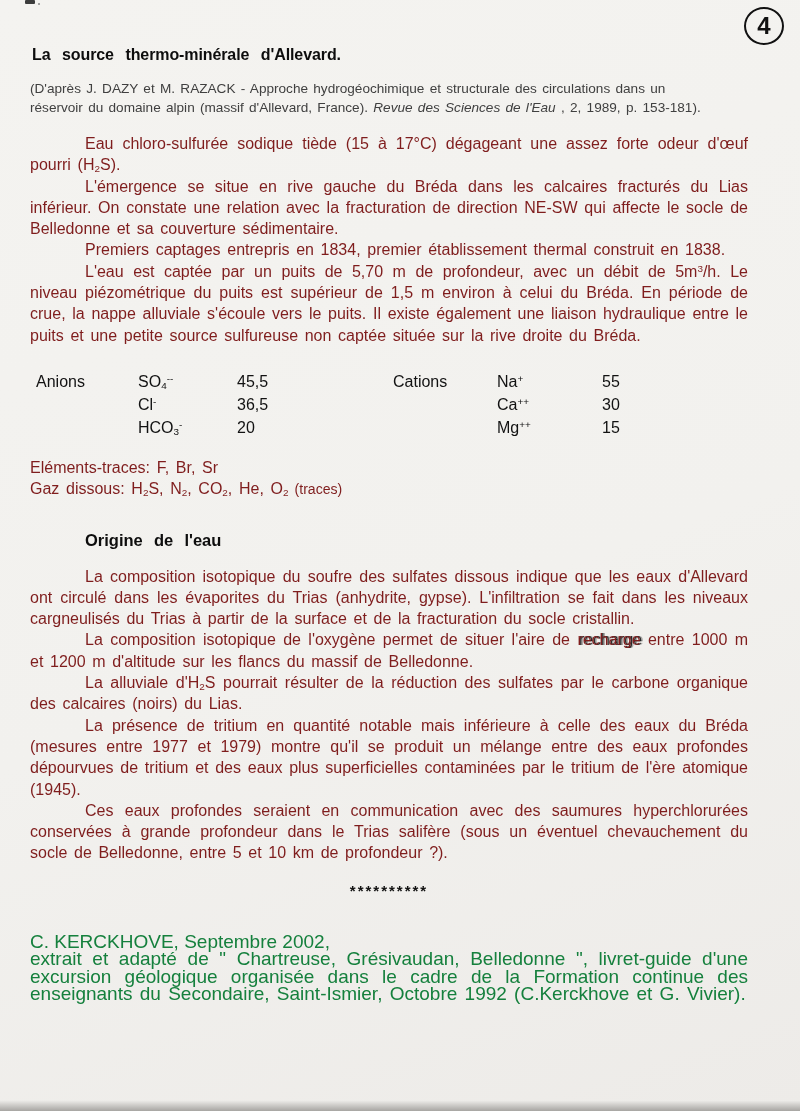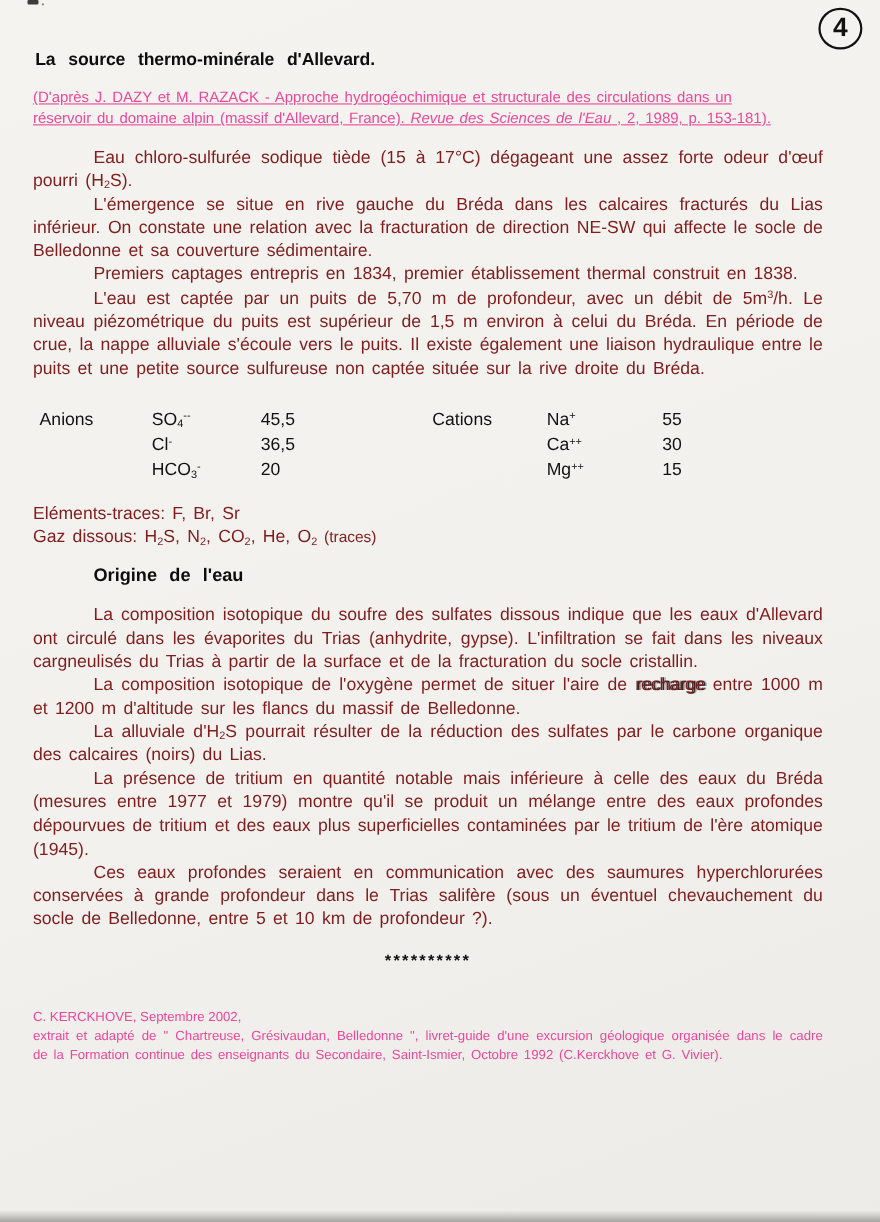--- a/index.html
+++ b/index.html
@@ -18,21 +18,21 @@
     font-size:24px;font-weight:700;color:#111;background:transparent;
   }
   .scan-dash{position:absolute;left:25px;top:0;width:10px;height:4px;background:#3c3c3c;border-radius:1px;}
   .scan-speck{position:absolute;left:38px;top:3px;width:2px;height:2px;background:#8a8a8a;border-radius:50%;}
   .bottom-band{position:absolute;left:0;bottom:0;width:800px;height:11px;
     background:linear-gradient(#f0efec,#a7a5a2);}
   h1.title{
     margin:0 0 0 2px;font-size:16px;font-weight:700;letter-spacing:-0.1px;
     word-spacing:0.45em;color:#0d0d0d;
   }
-  .citation{margin-top:15px;font-size:13.6px;line-height:19px;color:#ec4899;word-spacing:1.5px;text-decoration:underline;}
+  .citation{margin-top:15px;font-size:13.6px;line-height:19px;color:#404040;word-spacing:1.5px;}
   .citation i{font-style:italic;}
   .bodytext{margin-top:16px;}
   p.para{
     margin:0;font-size:16px;line-height:21.3px;text-align:justify;
     text-indent:55px;word-spacing:2.2px;color:#7f1d1d;
   }
   p.para.noindent{text-indent:0;}
   h2.subhead{
     margin:20px 0 0 55px;font-size:16.5px;font-weight:700;word-spacing:0.4em;color:#0d0d0d;
   }
@@ -44,21 +44,21 @@
   .comp-table .cell{white-space:nowrap;}
   .traces{margin-top:18px;}
   sub{font-size:0.62em;vertical-align:-0.22em;line-height:0;}
   sup{font-size:0.62em;vertical-align:0.48em;line-height:0;}
   .smudge{font-weight:400;text-shadow:1.5px 0 0 rgba(10,10,10,.85),3px 0 0 rgba(10,10,10,.3);}
   .small-seg{font-size:0.88em;}
   .separator{
     margin-top:18px;text-align:center;font-size:15px;font-weight:700;
     letter-spacing:2px;color:#111;
   }
-  .footer{margin-top:34px;font-size:12px;line-height:17.5px;color:#ec4899;}
+  .footer{margin-top:34px;font-size:19px;line-height:17.5px;color:#15803d;}
   .footer .credit-line{margin:0;}
   .footer .credit-rest{margin:0;text-align:justify;word-spacing:2px;}
 </style>
 </head>
 <body>
 
 <div class="scan-dash"></div>
 <div class="scan-speck"></div>
 <div class="bottom-band"></div>
 
@@ -104,21 +104,21 @@
     <div class="cell"></div>
     <div class="cell"><span>Mg</span><sup>++</sup></div>
     <div class="cell">15</div>
   </div>
 
   <div class="traces">
     <p class="para noindent"><span>Eléments-traces: F, Br, Sr</span></p>
     <p class="para noindent"><span>Gaz dissous: H</span><sub>2</sub><span>S, N</span><sub>2</sub><span>, CO</span><sub>2</sub><span>, He, O</span><sub>2</sub><span class="small-seg"> (traces)</span></p>
   </div>
 
-  <h2 class="subhead" style="margin-top:14px;">Origine de l'eau</h2>
+  <h2 class="subhead" style="margin-top:30px;">Origine de l'eau</h2>
 
   <div class="bodytext">
     <p class="para"><span>La composition isotopique du soufre des sulfates dissous indique que les eaux d'Allevard ont circulé dans les évaporites du Trias (anhydrite, gypse). L'infiltration se fait dans les niveaux cargneulisés du Trias à partir de la surface et de la fracturation du socle cristallin.</span></p>
     <p class="para"><span>La composition isotopique de l'oxygène permet de situer l'aire de </span><span class="smudge">recharge</span><span> entre 1000 m et 1200 m d'altitude sur les flancs du massif de Belledonne.</span></p>
     <p class="para"><span>La alluviale d'H</span><sub>2</sub><span>S pourrait résulter de la réduction des sulfates par le carbone organique des calcaires (noirs) du Lias.</span></p>
     <p class="para"><span>La présence de tritium en quantité notable mais inférieure à celle des eaux du Bréda (mesures entre 1977 et 1979) montre qu'il se produit un mélange entre des eaux profondes dépourvues de tritium et des eaux plus superficielles contaminées par le tritium de l'ère atomique (1945).</span></p>
     <p class="para"><span>Ces eaux profondes seraient en communication avec des saumures hyperchlorurées conservées à grande profondeur dans le Trias salifère (sous un éventuel chevauchement du socle de Belledonne, entre 5 et 10 km de profondeur ?).</span></p>
   </div>
 
   <div class="separator">**********</div>

